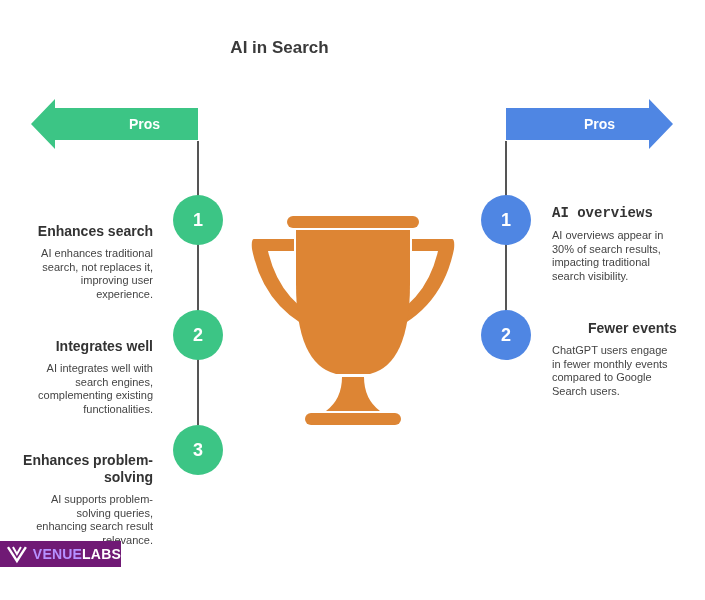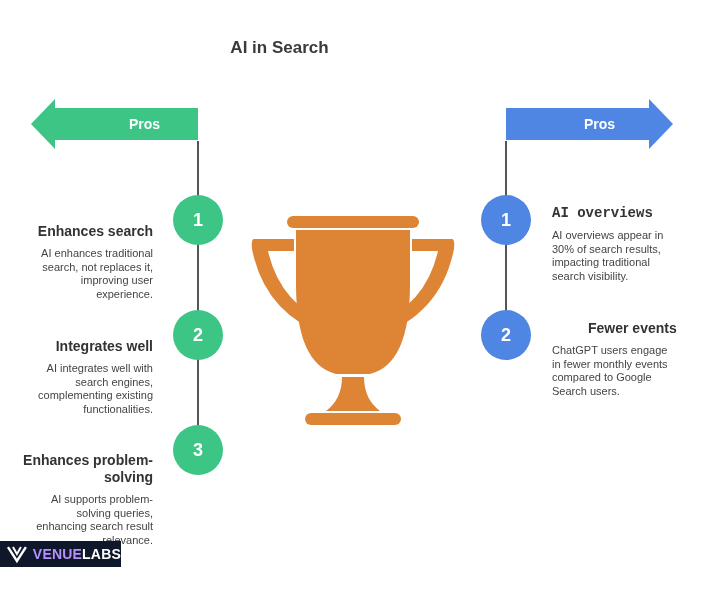--- a/index.html
+++ b/index.html
@@ -8,21 +8,21 @@
   .arrow { position:absolute; }
   .arrow-label { position:absolute; color:#fff; font-weight:bold; font-size:14px; text-align:right; }
   .vline { position:absolute; width:2px; background:#555; }
   .circle { position:absolute; width:50px; height:50px; border-radius:50%; color:#fff; font-weight:bold; font-size:18px; display:flex; align-items:center; justify-content:center; }
   .green { background:#3cc585; }
   .blue { background:#4f86e3; }
   .item-title { position:absolute; font-weight:bold; font-size:14px; color:#333; line-height:17px; }
   .item-desc { position:absolute; font-size:11px; color:#444; line-height:13.5px; }
   .left { text-align:right;margin-top:18px; }
   .right { text-align:left; }
-  .logo { position:absolute; left:0; top:541px; width:121px; height:26px; background:#0f172a; display:flex; align-items:center; }
+  .logo { position:absolute; left:0; top:541px; width:121px; height:26px; background:#701a75; display:flex; align-items:center; }
   .logo-text { font-weight:bold; font-size:14px; letter-spacing:0.2px; }
   .logo-a { color:#b690ff; }
   .logo-b { color:#ffffff; }
 </style>
 </head>
 <body>
 
 <div class="title">AI in Search</div>
 
 <svg class="arrow" style="left:31px;top:99px" width="168" height="50" viewBox="0 0 168 50">

